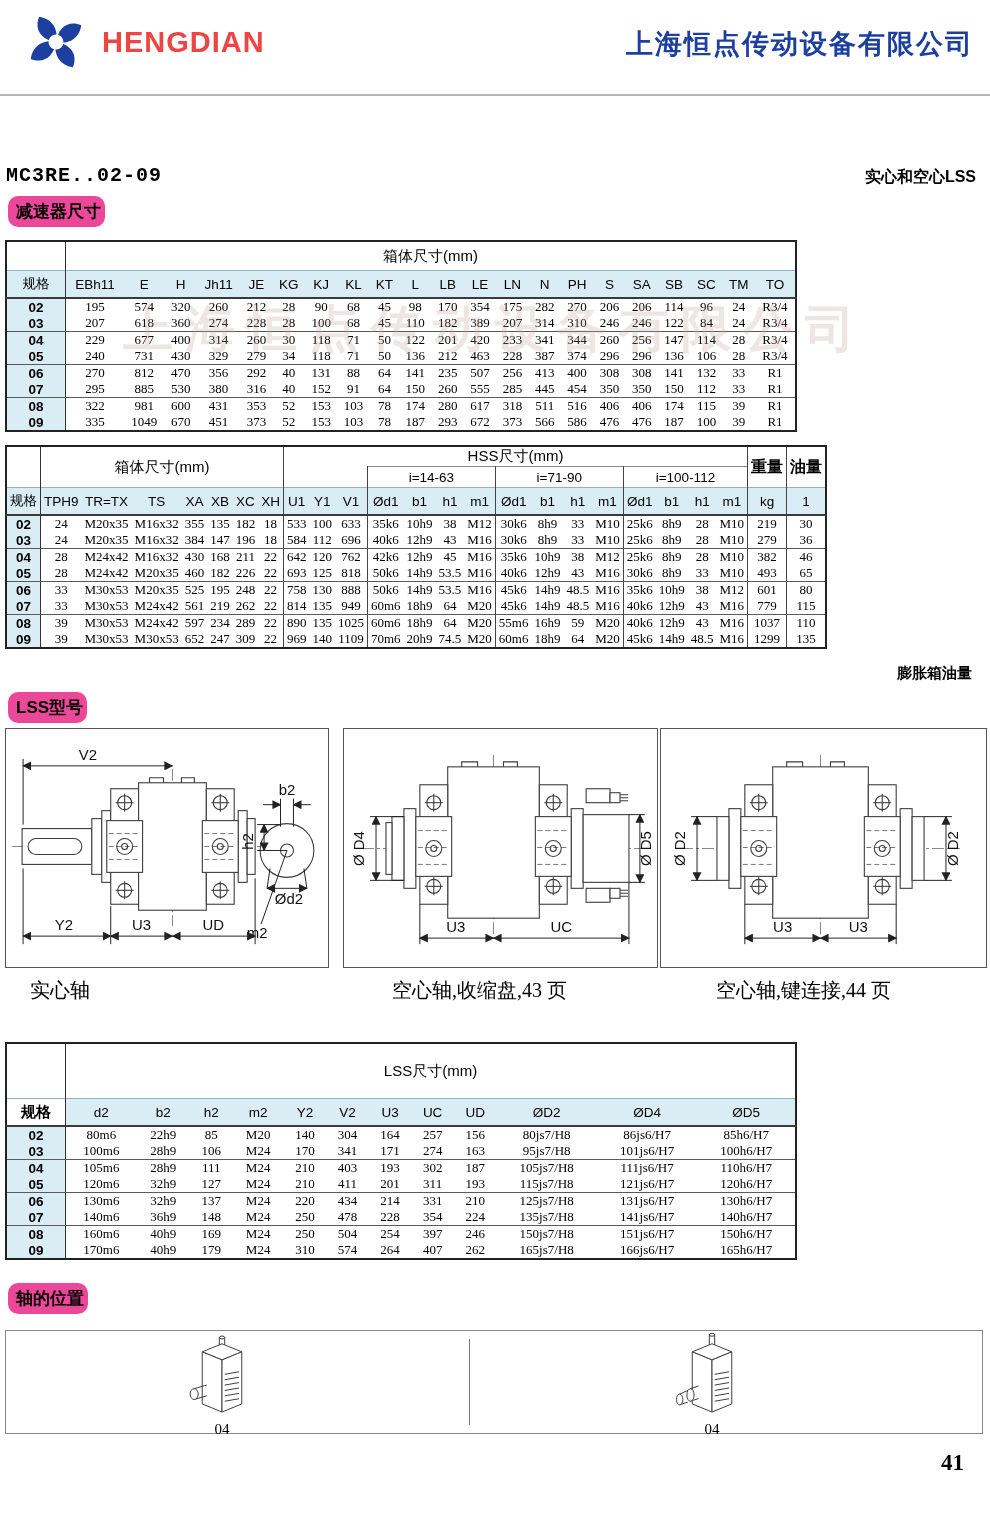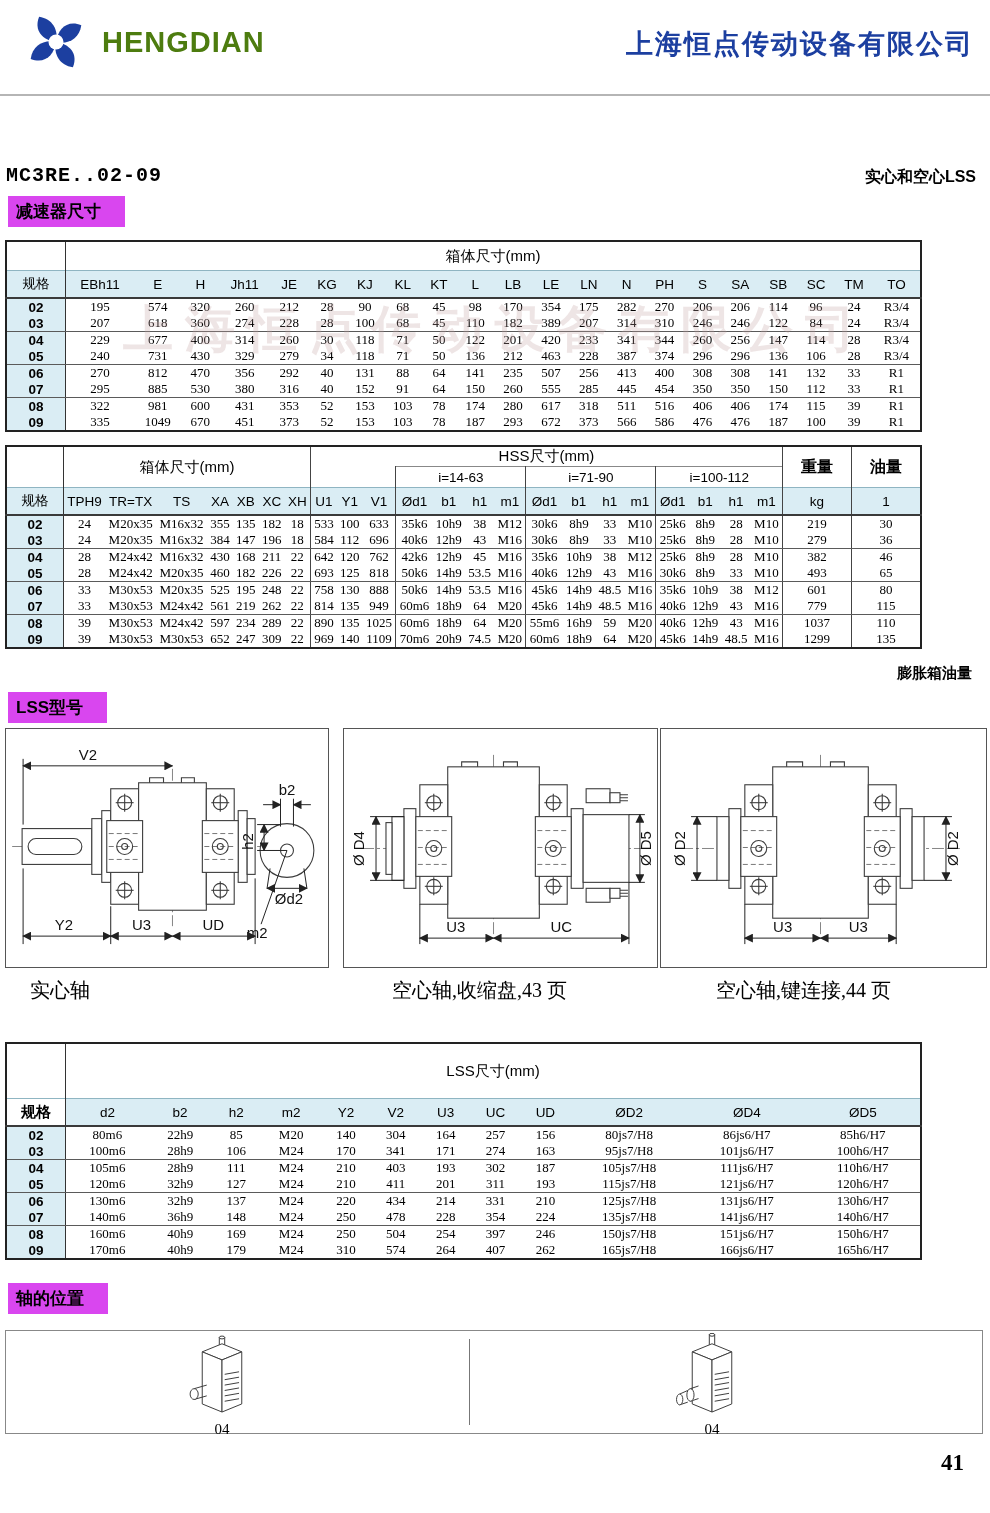--- a/index.html
+++ b/index.html
@@ -1,43 +1,43 @@
 <!DOCTYPE html>
 <html><head>
 <meta charset="utf-8">
 <style>
   html,body { margin:0; padding:0; background:#fff; }
   .page { position:relative; width:990px; height:1513px; background:#fff; overflow:hidden;
           font-family:"Liberation Sans",sans-serif; color:#000; }
 
   
   .logo { position:absolute; left:26px; top:12px; display:flex; align-items:center; gap:16px; }
-  .logo-name { font-size:29px; letter-spacing:1px; color:#4d7c0f; font-weight:600; }
+  .logo-name { font-size:29px; letter-spacing:1px; color:#ef4444; font-weight:600; }
   .company { position:absolute; right:16px; top:26px; font-size:27px; font-weight:bold;
              color:#1c3fa0; font-family:"Liberation Serif",serif; letter-spacing:2px; }
   .top-rule { position:absolute; left:0; top:94px; width:100%; height:2px; background:#b5b5b5; }
 
   .title-band { position:absolute; left:0; top:109px; width:100%; height:37px; background:#b3d9e6;
                 font-size:20px; font-weight:bold; line-height:37px; padding-left:8px; box-sizing:border-box; }
   .model { position:absolute; left:6px; top:164px; font-family:"Liberation Mono",monospace;
            font-size:20px; font-weight:bold; letter-spacing:1px; }
   .shaft-note { position:absolute; right:14px; top:167px; font-size:16px; font-weight:bold;margin-left:12px; }
 
-  .sec-label { position:absolute; background:#d946ef; font-size:17px; font-weight:bold;
-               padding:4px 24px 4px 8px; }
+  .sec-label { position:absolute; background:#ec4899; font-size:17px; font-weight:bold;
+               padding:4px 4px 4px 8px;border-radius:10px; }
   #sec1 { left:8px; top:196px; }
   #sec2 { left:8px; top:692px; }
   #sec3 { left:8px; top:1283px; }
 
   .wm { position:absolute; left:0; top:296px; width:100%; text-align:center; z-index:4;
         font-size:50px; font-weight:bold; letter-spacing:12px; color:rgba(195,160,160,0.28);
         font-family:"Liberation Serif",serif; pointer-events:none; white-space:nowrap; }
 
   
-  .dtable { position:absolute; left:5px; width:917px; border-collapse:collapse;
+  .dtable { position:absolute; left:5px; width:792px; border-collapse:collapse;
             border:2px solid #222; background:#fff; }
   .dtable th,.dtable td { text-align:center; padding:0 3px; white-space:nowrap; font-weight:normal; }
   .grp { background:#fff; font-size:15px; font-weight:bold; }
   .corner { background:#fff; }
   .colhead th { background:#daedf4; font-size:13.5px; height:26px;
                 border-top:1px solid #8fb5c2; border-bottom:2px solid #3a3a3a; }
   .dtable tbody td, .dtable tbody th { font-family:"Liberation Serif",serif; font-size:13px; height:16px; }
   .dtable tbody th { background:#daedf4; font-family:"Liberation Sans",sans-serif;
                      font-weight:bold; font-size:13.5px; }
   .dtable tbody tr:nth-child(even) td, .dtable tbody tr:nth-child(even) th

